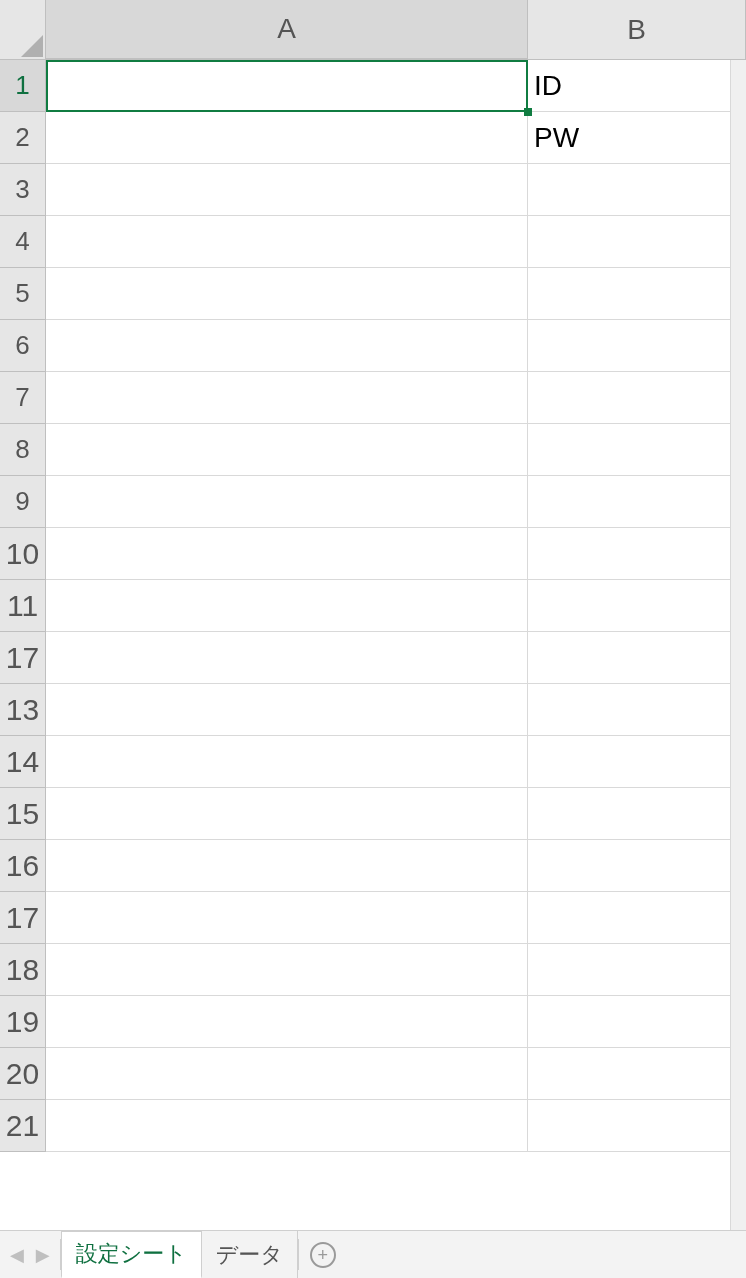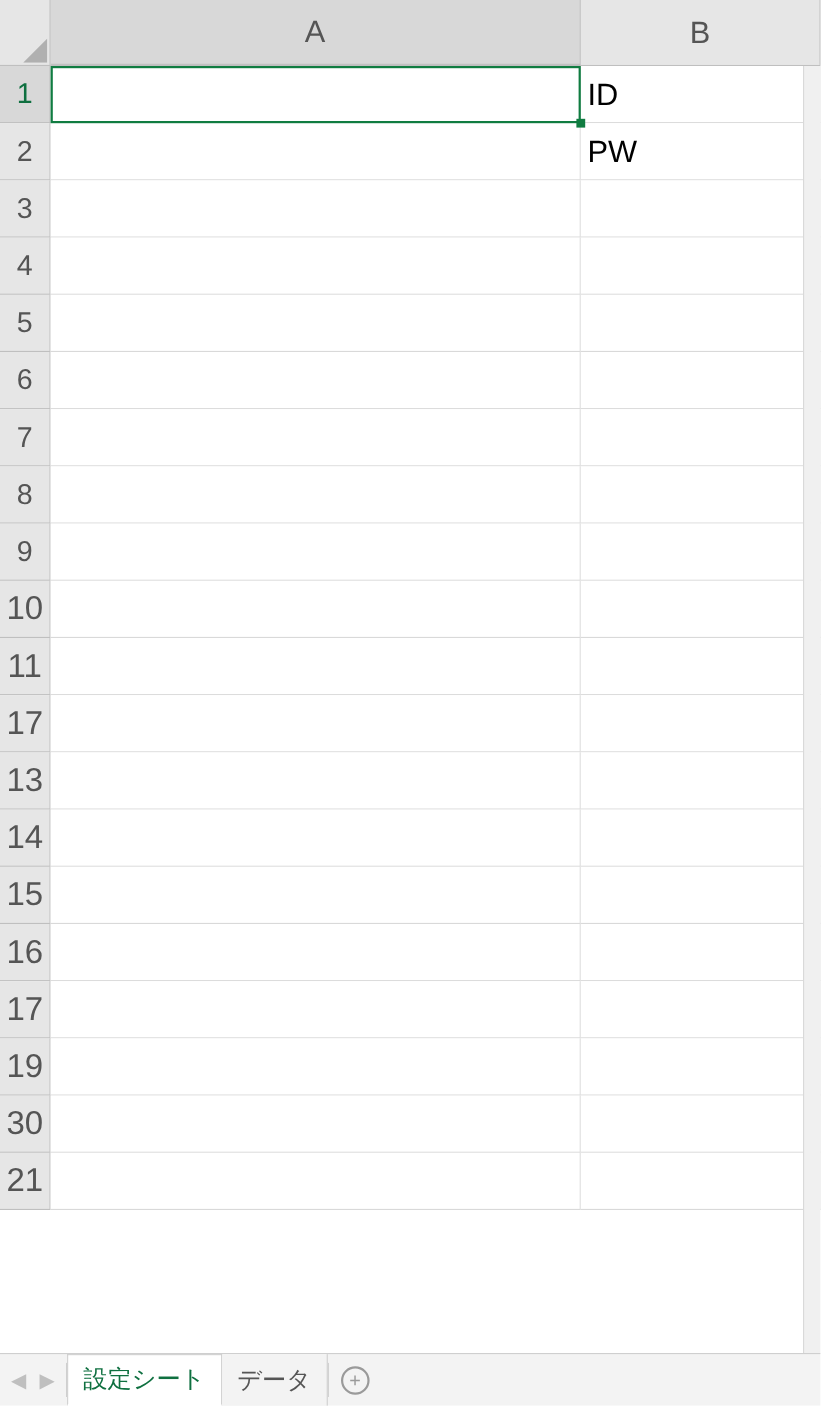--- a/index.html
+++ b/index.html
@@ -268,26 +268,31 @@
         <div class="row-header two-digit">16</div>
         <div class="cell colA"></div>
         <div class="cell colB"></div>
       </div>
       <div class="row">
         <div class="row-header two-digit">17</div>
         <div class="cell colA"></div>
         <div class="cell colB"></div>
       </div>
       <div class="row">
+        <div class="row-header two-digit">18</div>
+        <div class="cell colA"></div>
+        <div class="cell colB"></div>
+      </div>
+      <div class="row">
         <div class="row-header two-digit">19</div>
         <div class="cell colA"></div>
         <div class="cell colB"></div>
       </div>
       <div class="row">
-        <div class="row-header two-digit">30</div>
+        <div class="row-header two-digit">20</div>
         <div class="cell colA"></div>
         <div class="cell colB"></div>
       </div>
       <div class="row">
         <div class="row-header two-digit">21</div>
         <div class="cell colA"></div>
         <div class="cell colB"></div>
       </div>
     </div>
 

